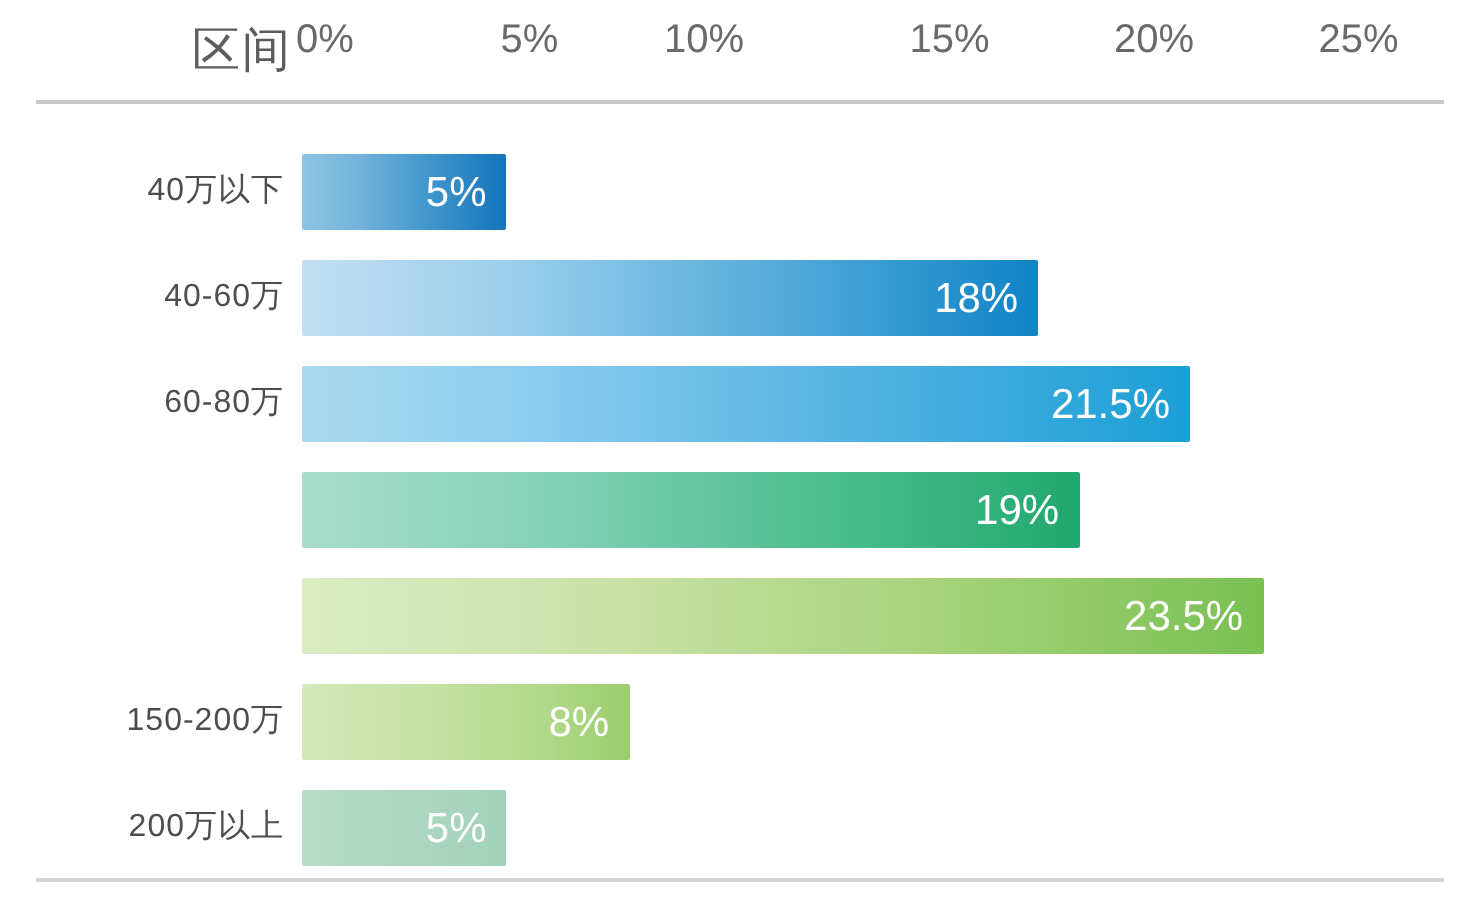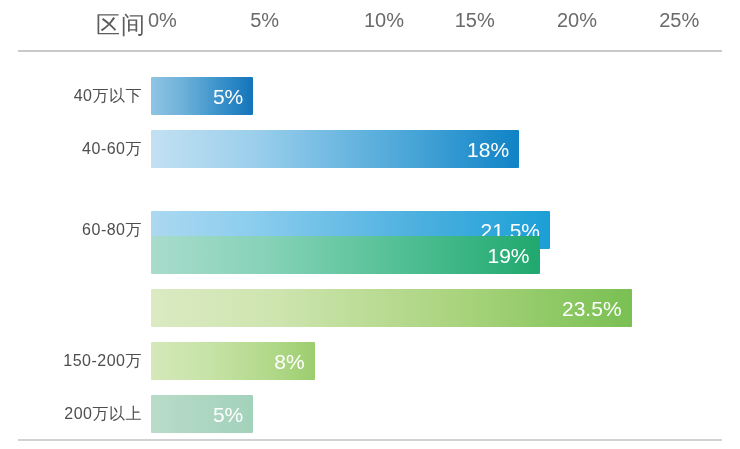--- a/index.html
+++ b/index.html
@@ -133,21 +133,21 @@
 </head>
 <body>
 
 <div id="chart-root">
 
   <div class="axis-header">
     <div class="axis-unit-label">区间</div>
     <div id="tick-labels">
         <div class="tick-label" style="left: 148px;">0%</div>
         <div class="tick-label" style="left: 250.25px;">5%</div>
-        <div class="tick-label" style="left: 364px;">10%</div>
+        <div class="tick-label" style="left: 332px;">10%</div>
         <div class="tick-label" style="left: 454.75px;">15%</div>
         <div class="tick-label" style="left: 557px;">20%</div>
         <div class="tick-label" style="left: 659.25px;">25%</div>
       </div>
   </div>
 
   <div class="header-rule"></div>
 
   <div class="plot" id="plot-area">
       <div class="bar-row" style="top: 77px;">
@@ -159,23 +159,23 @@
         </div>
       </div>
       <div class="bar-row" style="top: 130px;">
         <div class="cat-label">40-60万</div>
         <div class="bar-track" style="width: 368.1px;">
           <div class="bar g1">
             <span class="bar-value">18%</span>
           </div>
         </div>
       </div>
-      <div class="bar-row" style="top: 183px; margin-top: 28px;">
+      <div class="bar-row" style="top: 183px;">
         <div class="cat-label">60-80万</div>
-        <div class="bar-track" style="width: 399px;">
+        <div class="bar-track" style="width: 444px;">
           <div class="bar g2">
             <span class="bar-value">21.5%</span>
           </div>
         </div>
       </div>
       <div class="bar-row" style="top: 236px;">
         <div class="bar-track" style="width: 388.55px;">
           <div class="bar g3">
             <span class="bar-value">19%</span>
           </div>

